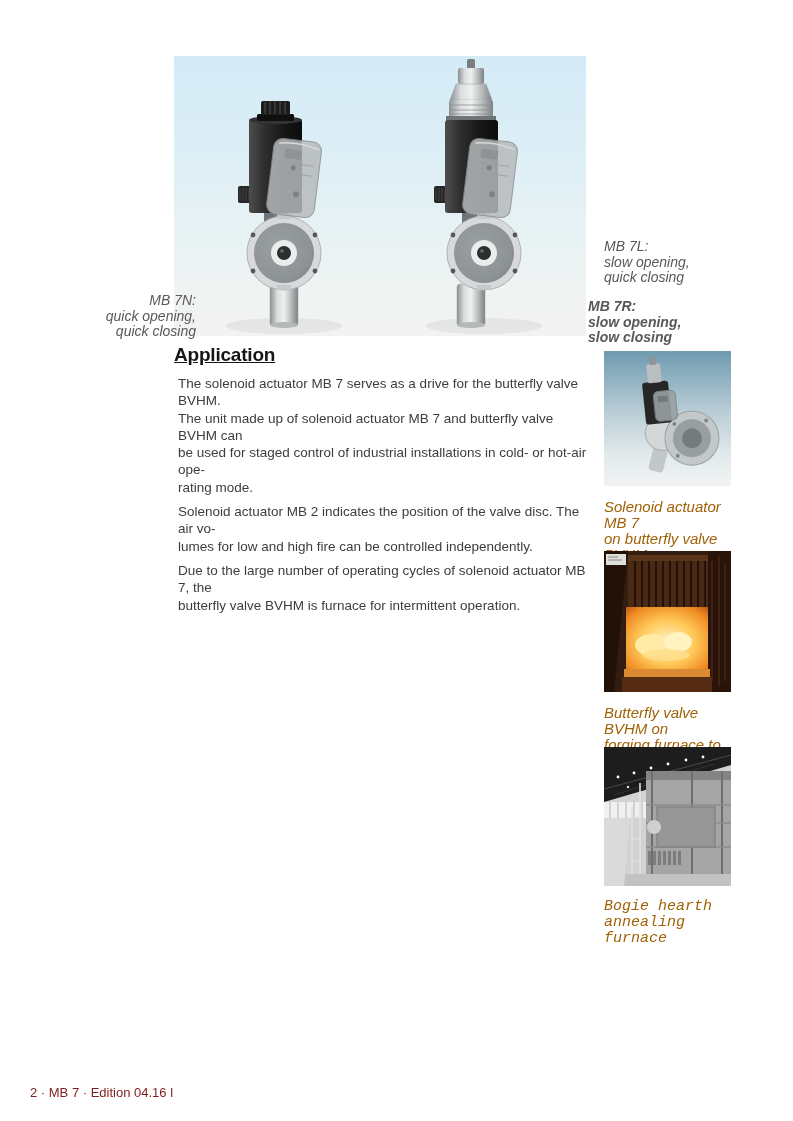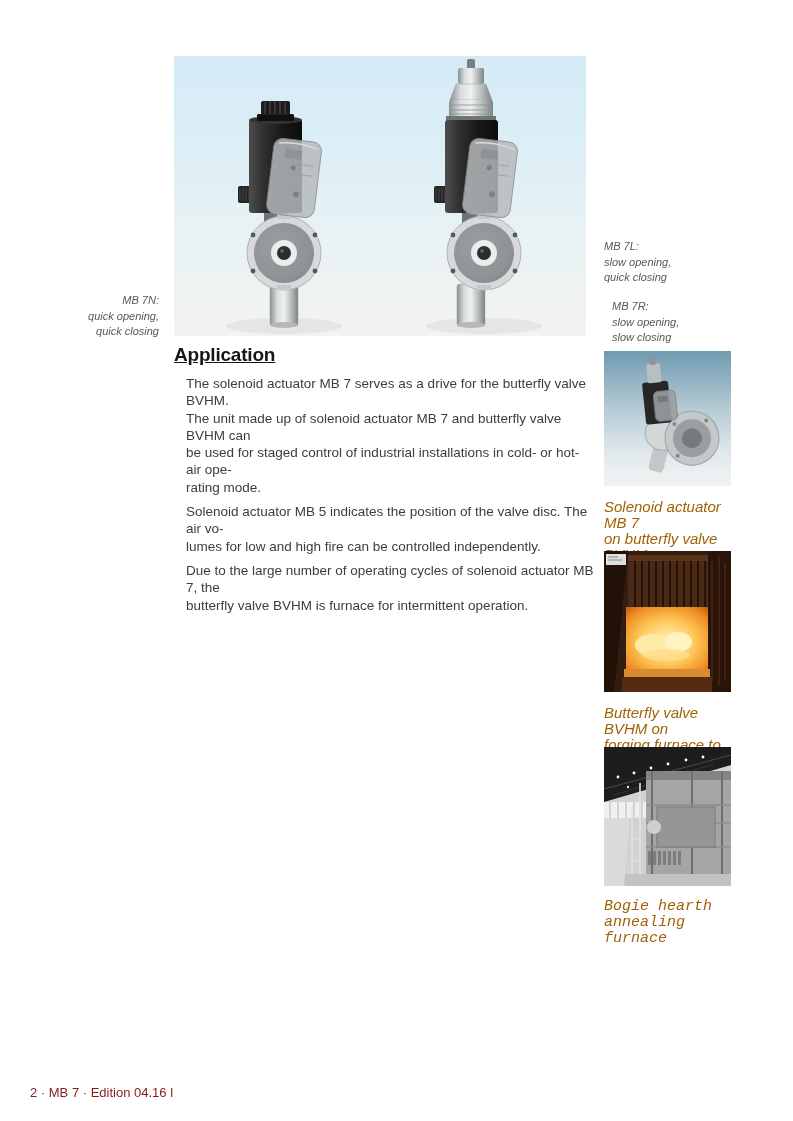--- a/index.html
+++ b/index.html
@@ -1,37 +1,37 @@
 <!DOCTYPE html>
 <html><head>
 <meta charset="utf-8">
 <style>
   html,body { margin:0; padding:0; background:#ffffff; }
   .page {
     position:relative; width:793px; height:1121px; background:#ffffff;
     font-family:"Liberation Sans","DejaVu Sans",sans-serif; overflow:hidden;
   }
   .caption {
-    font-style:italic; color:#58585a; font-size:11px; line-height:15.5px;
+    font-style:italic; color:#58585a; font-size:14px; line-height:15.5px;
     white-space:pre-line;
   }
-  .caption-left  { position:absolute; left:0; top:293px; width:159px; text-align:right; }
+  .caption-left  { position:absolute; left:0; top:293px; width:159px; text-align:right;padding-left:37px; }
   .caption-r1    { position:absolute; left:604px; top:239px; }
-  .caption-r2    { position:absolute; left:612px; top:299px; }
+  .caption-r2    { position:absolute; left:588px; top:299px;font-weight:bold; }
   .hero {
     position:absolute; left:174px; top:56px; width:412px; height:280px;
     background:linear-gradient(180deg,#d4ebf6 0%,#dceef6 32%,#e7f2f4 62%,#f0f3f2 86%,#f2f3f2 100%);
   }
   .hero svg { display:block; }
   .main { position:absolute; left:174px; top:344px; width:420px; }
   .main h1 {
     margin:0 0 9px 0; font-size:19px; font-weight:bold; color:#161615; letter-spacing:-0.2px;text-decoration:underline;
   }
   .main p {
-    margin:0 0 7px 12px; font-size:13.5px; line-height:17.3px; color:#3d3d3b; white-space:pre-line;
+    margin:0 0 7px 4px; font-size:13.5px; line-height:17.3px; color:#3d3d3b; white-space:pre-line;
   }
   .fig { position:absolute; left:604px; width:127px; }
   .fig1 { top:351px; } .fig2 { top:551px; } .fig3 { top:747px;font-family:Liberation Mono, monospace; }
   .fig svg { display:block; }
   .figcap {
     margin-top:13px; font-style:italic; color:#a16207; font-size:15px; line-height:16px;
     white-space:pre-line;
   }
   .footer { position:absolute; left:30px; top:1085px; font-size:13px; color:#7f1d1d; }
 </style>
@@ -142,21 +142,21 @@
   <div class="caption caption-r2">MB 7R:
 slow opening,
 slow closing</div>
 
   <div class="main">
     <h1>Application</h1>
     <p>The solenoid actuator MB 7 serves as a drive for the butterfly valve BVHM.
 The unit made up of solenoid actuator MB 7 and butterfly valve BVHM can
 be used for staged control of industrial installations in cold- or hot-air ope-
 rating mode.</p>
-    <p>Solenoid actuator MB 5 indicates the position of the valve disc. The air vo-
+    <p>Solenoid actuator MB 2 indicates the position of the valve disc. The air vo-
 lumes for low and high fire can be controlled independently.</p>
     <p>Due to the large number of operating cycles of solenoid actuator MB 7, the
 butterfly valve BVHM is furnace for intermittent operation.</p>
   </div>
 
   <figure class="fig fig1" style="margin:0">
     <svg width="127" height="135" viewBox="0 0 127 135" aria-hidden="true">
       <defs>
         <linearGradient id="sb1bg" x1="0" y1="0" x2="0" y2="1">
           <stop offset="0" stop-color="#6f9bb0"></stop>

